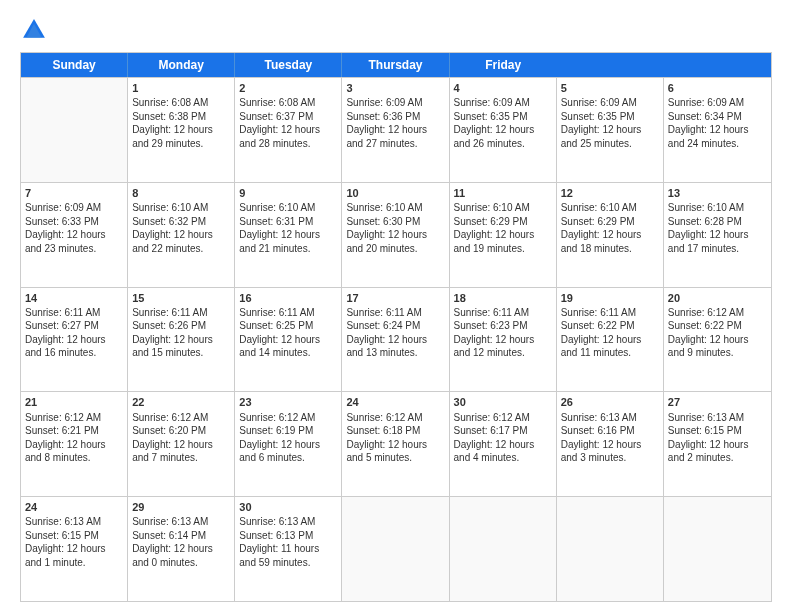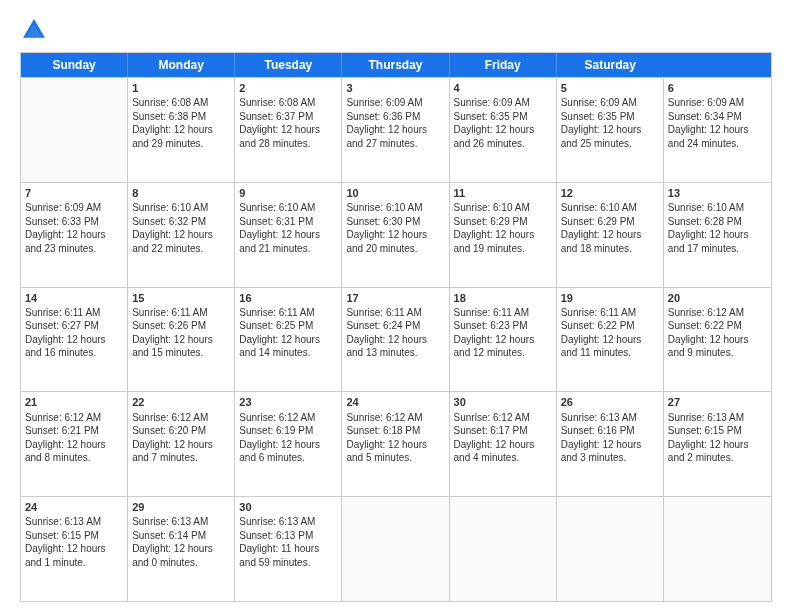--- a/index.html
+++ b/index.html
@@ -133,21 +133,20 @@
     </div>
   </div>
 
   <div class="calendar">
     <div class="cal-header-row">
     <div class="cal-header-cell">Sunday</div>
         <div class="cal-header-cell">Monday</div>
         <div class="cal-header-cell">Tuesday</div>
         <div class="cal-header-cell">Thursday</div>
         <div class="cal-header-cell">Friday</div>
-        <div class="cal-header-cell">Saturday</div>
       </div>
     <div class="cal-body">
     <div class="cal-week">
           <div class="cal-cell empty"></div>
           <div class="cal-cell">
             <span class="day-num">1</span>
             <div class="day-info">Sunrise: 6:08 AM<br>Sunset: 6:38 PM<br>Daylight: 12 hours and 29 minutes.</div>
           </div>
           <div class="cal-cell">
             <span class="day-num">2</span>

